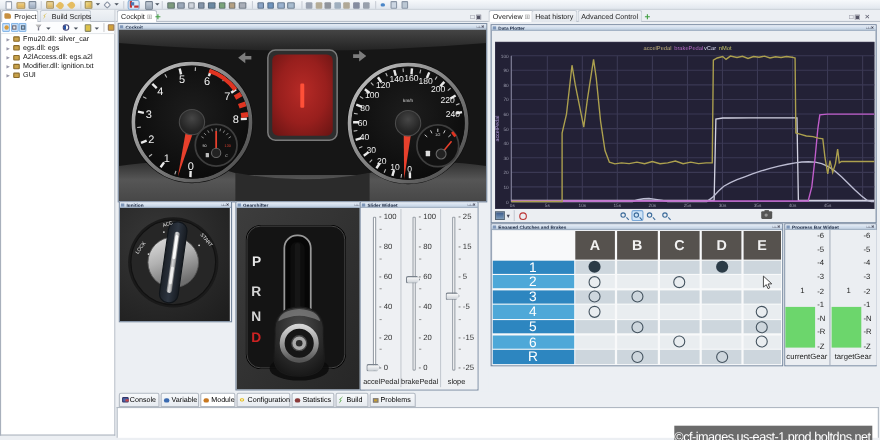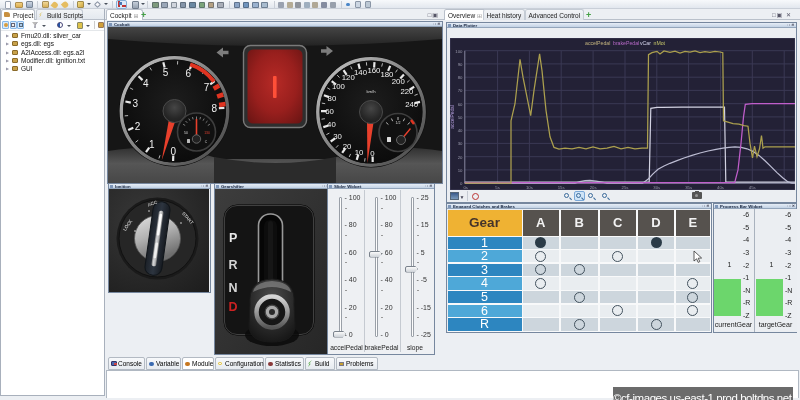--- a/index.html
+++ b/index.html
@@ -488,21 +488,20 @@
         <div style="position:absolute;left:155px;top:3px;width:5px;height:5px;border:1.4px solid #3a6a9a;border-radius:50%;"></div>
         <div style="position:absolute;left:160.5px;top:8px;width:2.5px;height:1.4px;background:#3a6a9a;transform:rotate(45deg);"></div>
         <div style="position:absolute;left:245px;top:2px;width:10px;height:7px;background:#555;border-radius:1px;"></div>
         <div style="position:absolute;left:248px;top:1px;width:4px;height:2px;background:#555;"></div>
         <div style="position:absolute;left:248.5px;top:3.5px;width:3px;height:3px;background:#999;border-radius:50%;"></div>
       </div>
   </div>
   <div class="win" style="left:1.5px;top:193.5px;width:266px;height:130.5px;">
     <div class="wtitle"><i></i>Engaged Clutches and Brakes<span class="wbtn">□□✕</span></div>
     <div class="abs" style="left:1px;top:6px;width:263px;height:122.5px;background:#f8f9fa;">
-        <div style="position:absolute;left:0;top:0;width:74px;height:26px;background:#efb233;color:#45342a;font-size:13.5px;font-weight:bold;text-align:center;line-height:26px;font-family:'Liberation Sans',sans-serif;">Gear</div>
         <div style="position:absolute;left:75px;top:0;width:36.5px;height:26px;background:#56524e;color:#f2f2f2;font-size:13px;font-weight:bold;text-align:center;line-height:26px;">A</div>
         <div style="position:absolute;left:113.5px;top:0;width:36.5px;height:26px;background:#56524e;color:#f2f2f2;font-size:13px;font-weight:bold;text-align:center;line-height:26px;">B</div>
         <div style="position:absolute;left:152px;top:0;width:36.5px;height:26px;background:#56524e;color:#f2f2f2;font-size:13px;font-weight:bold;text-align:center;line-height:26px;">C</div>
         <div style="position:absolute;left:190.5px;top:0;width:36.0px;height:26px;background:#56524e;color:#f2f2f2;font-size:13px;font-weight:bold;text-align:center;line-height:26px;">D</div>
         <div style="position:absolute;left:228.5px;top:0;width:33.5px;height:26px;background:#56524e;color:#f2f2f2;font-size:13px;font-weight:bold;text-align:center;line-height:26px;">E</div>
         <div style="position:absolute;left:0;top:27.0px;width:74px;height:12.15px;background:#2d86c0;color:#fff;font-size:12.5px;text-align:center;line-height:12.15px;">1</div>
         <div style="position:absolute;left:75px;top:27.0px;width:36.5px;height:12.15px;background:#cdd6dd;"></div>
         <div style="position:absolute;left:87.75px;top:27.575000000000003px;width:11px;height:11px;border-radius:50%;background:#2b3b47;"></div>
         <div style="position:absolute;left:113.5px;top:27.0px;width:36.5px;height:12.15px;background:#cdd6dd;"></div>
         <div style="position:absolute;left:152px;top:27.0px;width:36.5px;height:12.15px;background:#cdd6dd;"></div>

